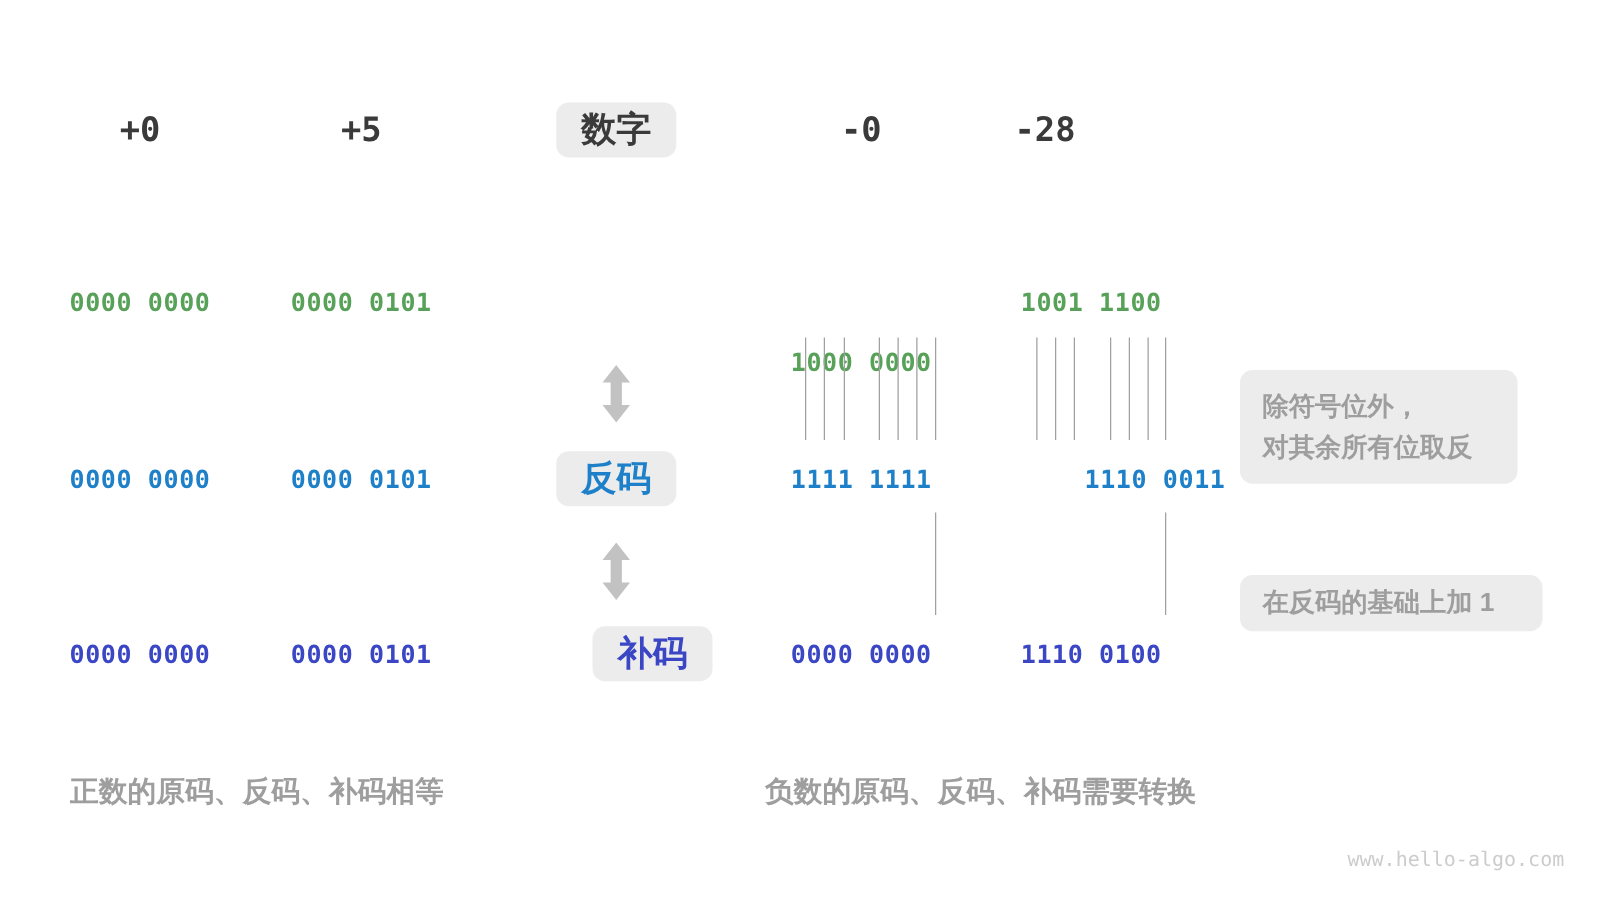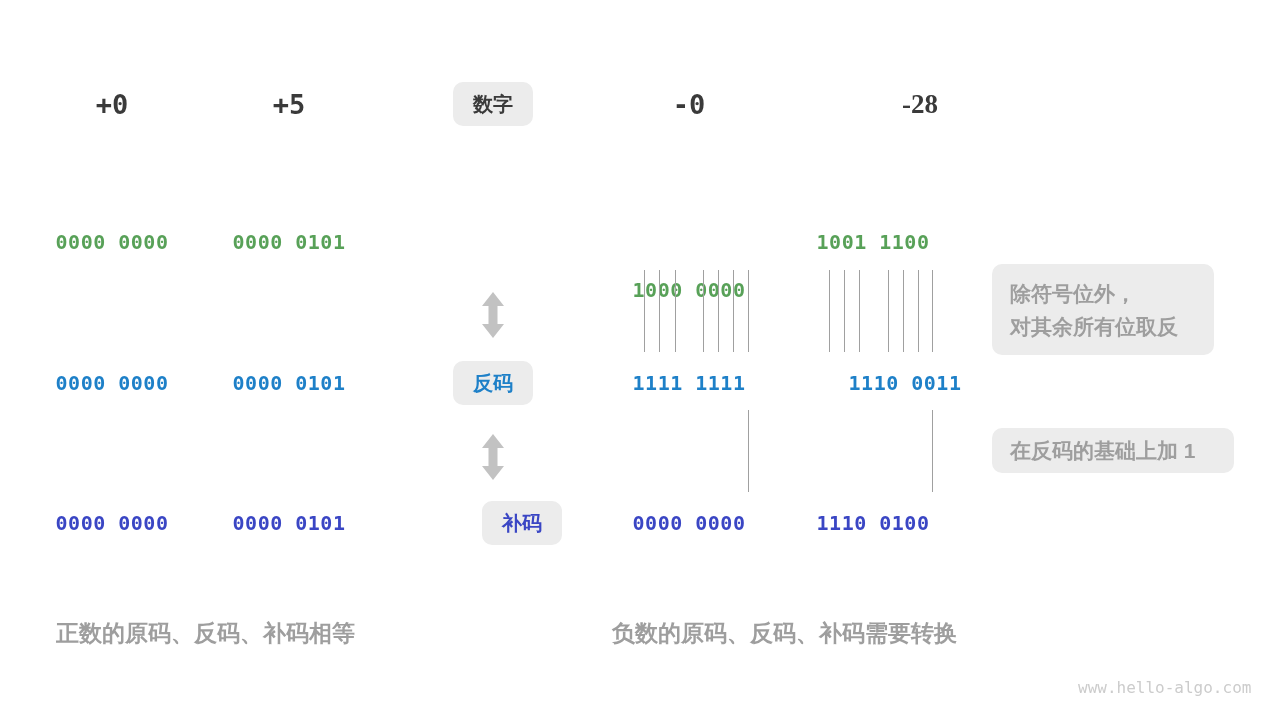--- a/index.html
+++ b/index.html
@@ -8,54 +8,54 @@
     font-family:"Liberation Sans","DejaVu Sans",sans-serif;
   }
   .abs{position:absolute;}
   .cx{transform:translateX(-50%);}
   .cxy{transform:translate(-50%,-50%);}
   .header-num{
     font-family:"DejaVu Sans Mono","Liberation Mono",monospace;
     font-weight:bold;font-size:27px;color:#3a3a3a;white-space:nowrap;
   }
   .label-box{
-    background:#ececec;border-radius:10px;width:80px;height:44px;
+    background:#ececec;border-radius:10px;width:96px;height:44px;
     display:flex;align-items:center;justify-content:center;
-    font-weight:bold;font-size:20px;white-space:nowrap;
+    font-weight:bold;font-size:28px;white-space:nowrap;
   }
   .bin{
     font-family:"DejaVu Sans Mono","Liberation Mono",monospace;
     font-weight:bold;font-size:20px;letter-spacing:0.5px;white-space:nowrap;
   }
   .green{color:#58a158;}
   .blue{color:#1e80c8;}
   .indigo{color:#3a46c4;}
   .dark{color:#3a3a3a;}
   .bit-line{width:1px;background:#a0a0a0;}
   .note-box{
     background:#ececec;border-radius:10px;color:#9e9e9e;font-weight:bold;
     font-size:21px;line-height:33px;display:flex;flex-direction:column;
-    justify-content:center;padding:0 18px;box-sizing:border-box;white-space:nowrap;
+    justify-content:center;padding:0 18px;box-sizing:border-box;white-space:nowrap;margin-top:32px;
   }
   .caption{color:#9e9e9e;font-weight:bold;font-size:23px;white-space:nowrap;}
   .watermark{
     font-family:"DejaVu Sans Mono","Liberation Mono",monospace;
     font-size:16px;color:#cccccc;white-space:nowrap;
   }
   .arrow-wrap{width:26px;height:46px;}
 </style>
 </head>
 <body>
 
 <div class="canvas">
 
   <div class="abs cxy header-num" style="left:112px;top:104px;">+0</div>
   <div class="abs cxy header-num" style="left:289px;top:104px;">+5</div>
   <div class="abs cxy header-num" style="left:689px;top:104px;">-0</div>
-  <div class="abs cxy header-num" style="left:920px;top:104px;font-family:Liberation Serif, serif;">-28</div>
+  <div class="abs cxy header-num" style="left:836px;top:104px;">-28</div>
   <div class="abs cxy label-box dark" style="left:493px;top:104px;">数字</div>
 
   <div class="abs cxy bin green" style="left:112px;top:242px;">0000 0000</div>
   <div class="abs cxy bin green" style="left:289px;top:242px;">0000 0101</div>
   <div class="abs cxy bin green" style="left:689px;top:242px;margin-top:48px;">1000 0000</div>
   <div class="abs cxy bin green" style="left:873px;top:242px;">1001 1100</div>
 
   <div class="abs cx arrow-wrap" style="left:493px;top:292px;">
     <svg width="26" height="46" viewBox="0 0 26 46">
         <g fill="#c2c2c2">
@@ -79,21 +79,21 @@
   <div class="abs bit-line" style="left:859px;top:270px;height:82px;"></div>
   <div class="abs bit-line" style="left:888px;top:270px;height:82px;"></div>
   <div class="abs bit-line" style="left:903px;top:270px;height:82px;"></div>
   <div class="abs bit-line" style="left:918px;top:270px;height:82px;"></div>
   <div class="abs bit-line" style="left:932px;top:270px;height:82px;"></div>
 
   <div class="abs cxy bin blue" style="left:112px;top:383px;">0000 0000</div>
   <div class="abs cxy bin blue" style="left:289px;top:383px;">0000 0101</div>
   <div class="abs cxy label-box blue" style="left:493px;top:383px;">反码</div>
   <div class="abs cxy bin blue" style="left:689px;top:383px;">1111 1111</div>
-  <div class="abs cxy bin blue" style="left:905px;top:383px;">1110 0011</div>
+  <div class="abs cxy bin blue" style="left:924px;top:383px;">1110 0011</div>
 
   <div class="abs cx arrow-wrap" style="left:493px;top:434px;">
     <svg width="26" height="46" viewBox="0 0 26 46">
         <g fill="#c2c2c2">
       <polygon points="13,0 24,14 2,14"></polygon>
           <rect x="8.5" y="12" width="9" height="22"></rect>
           <polygon points="13,46 24,32 2,32"></polygon>
     </g>
       </svg>
   </div>

